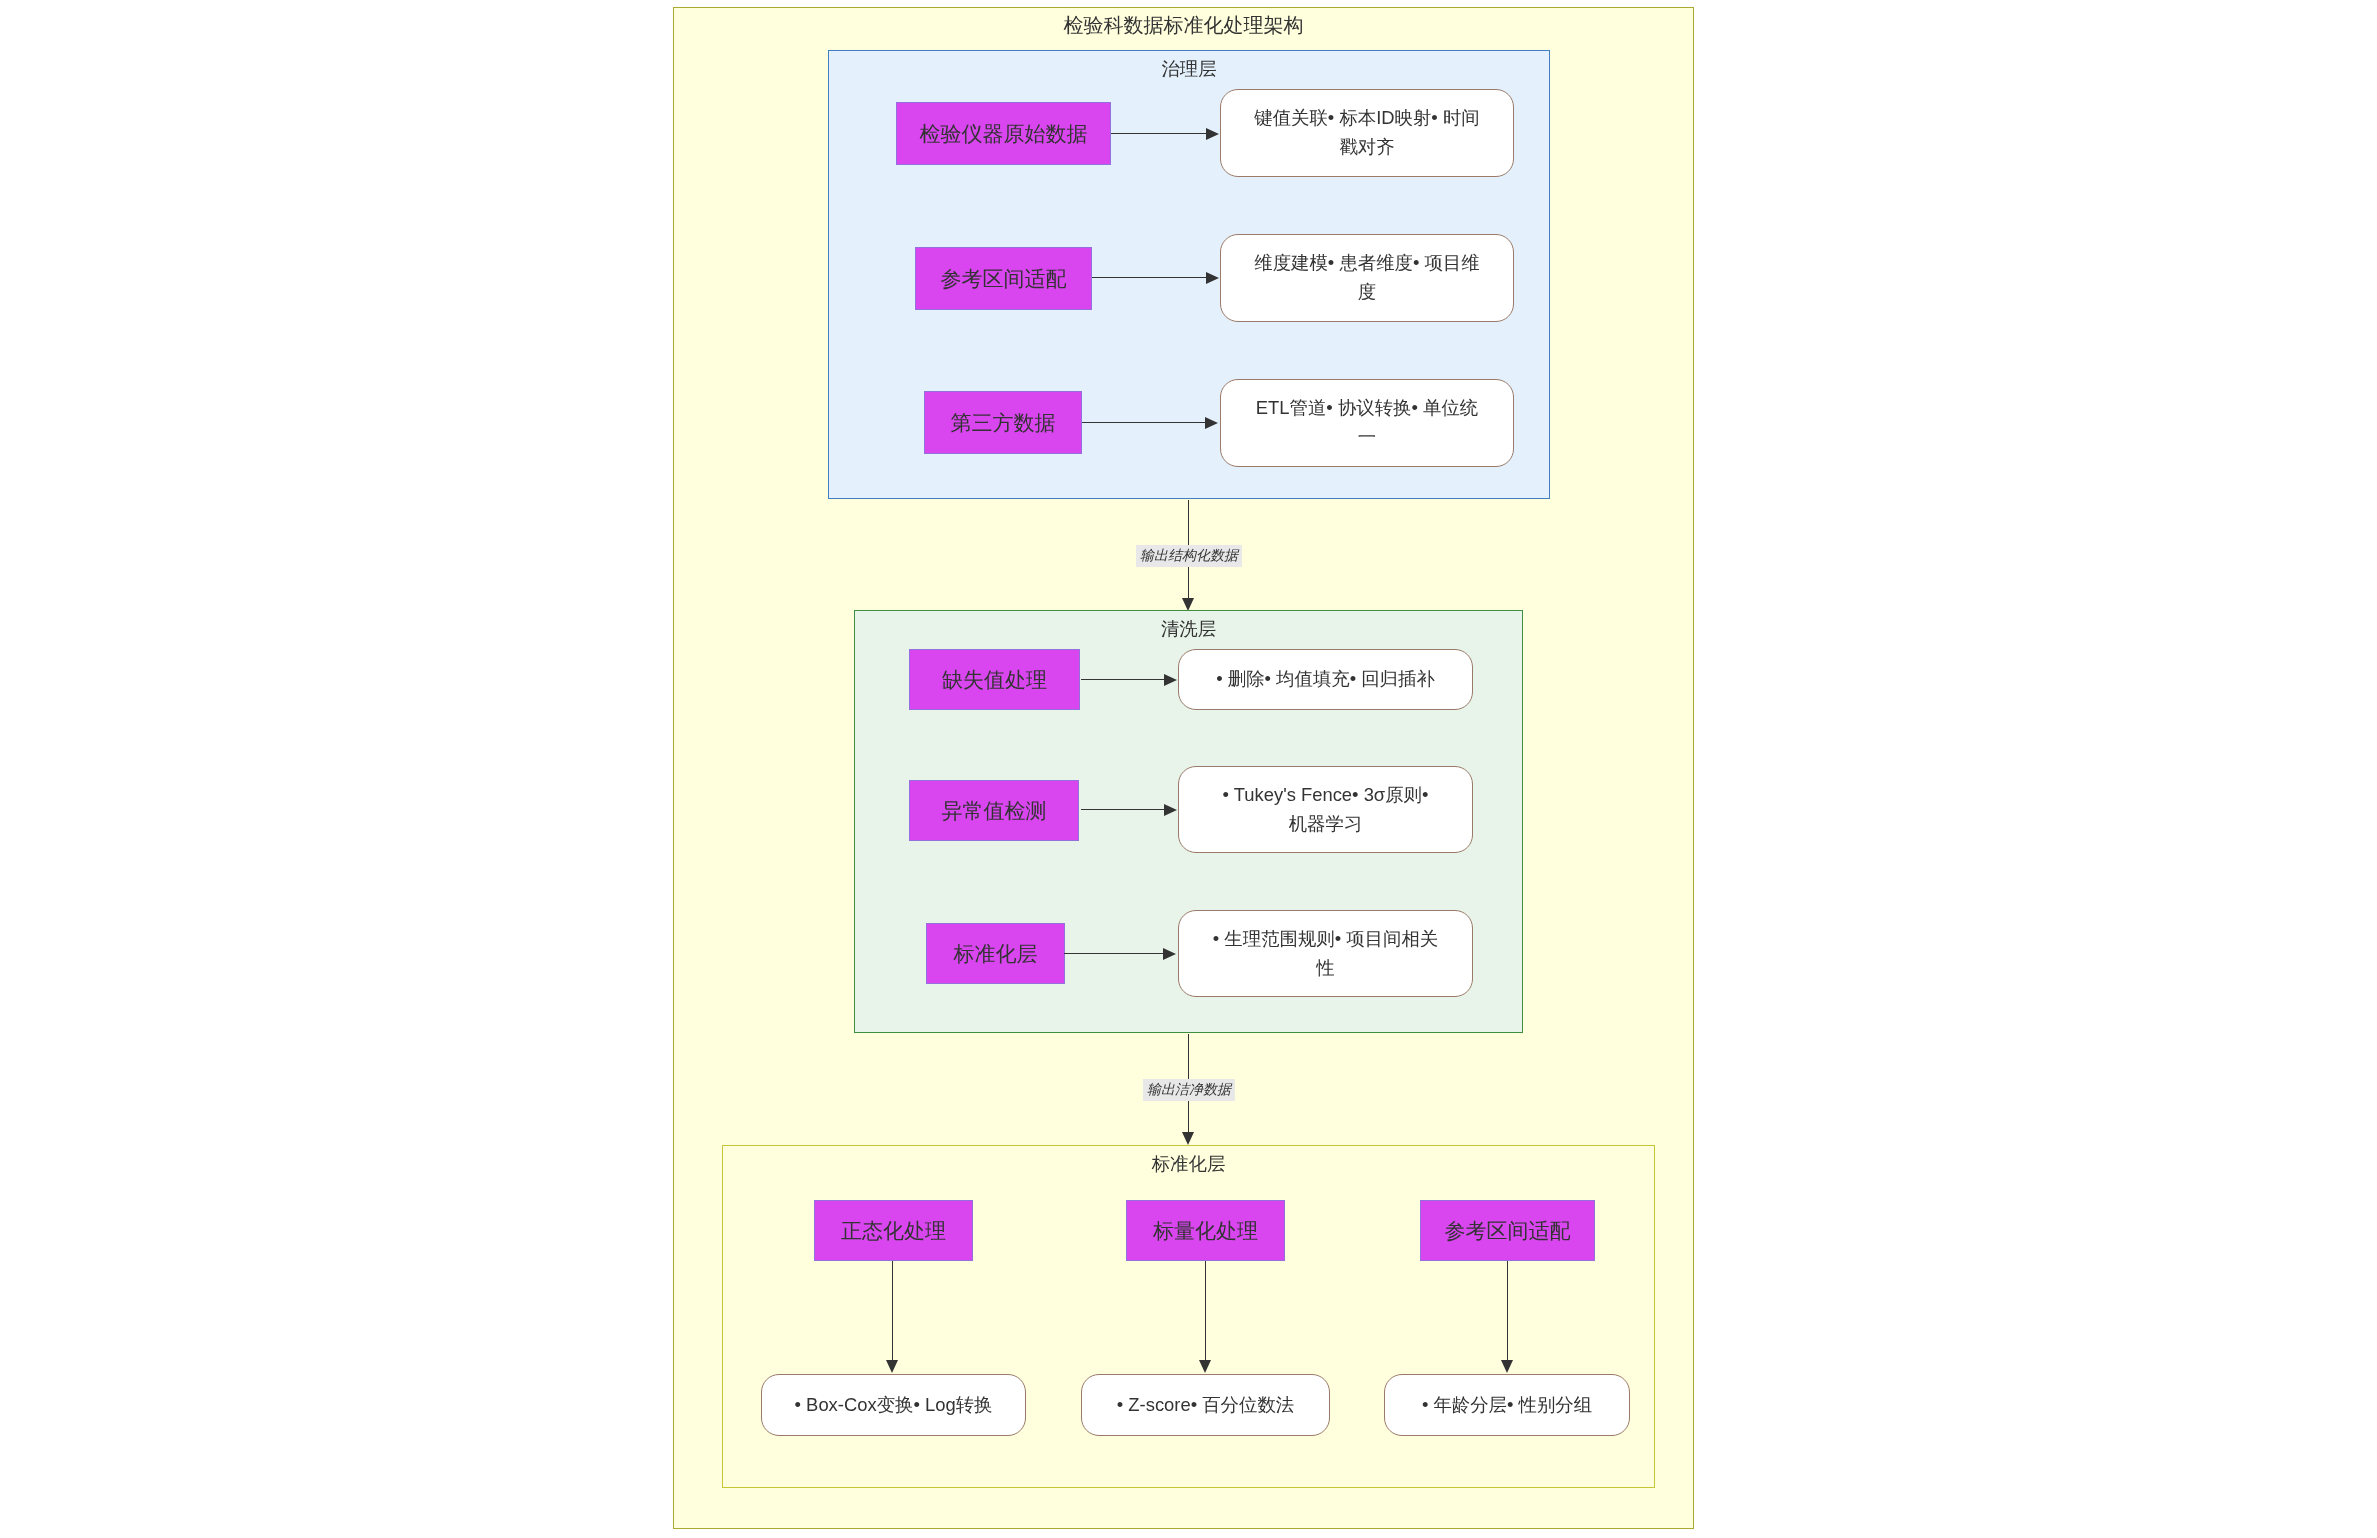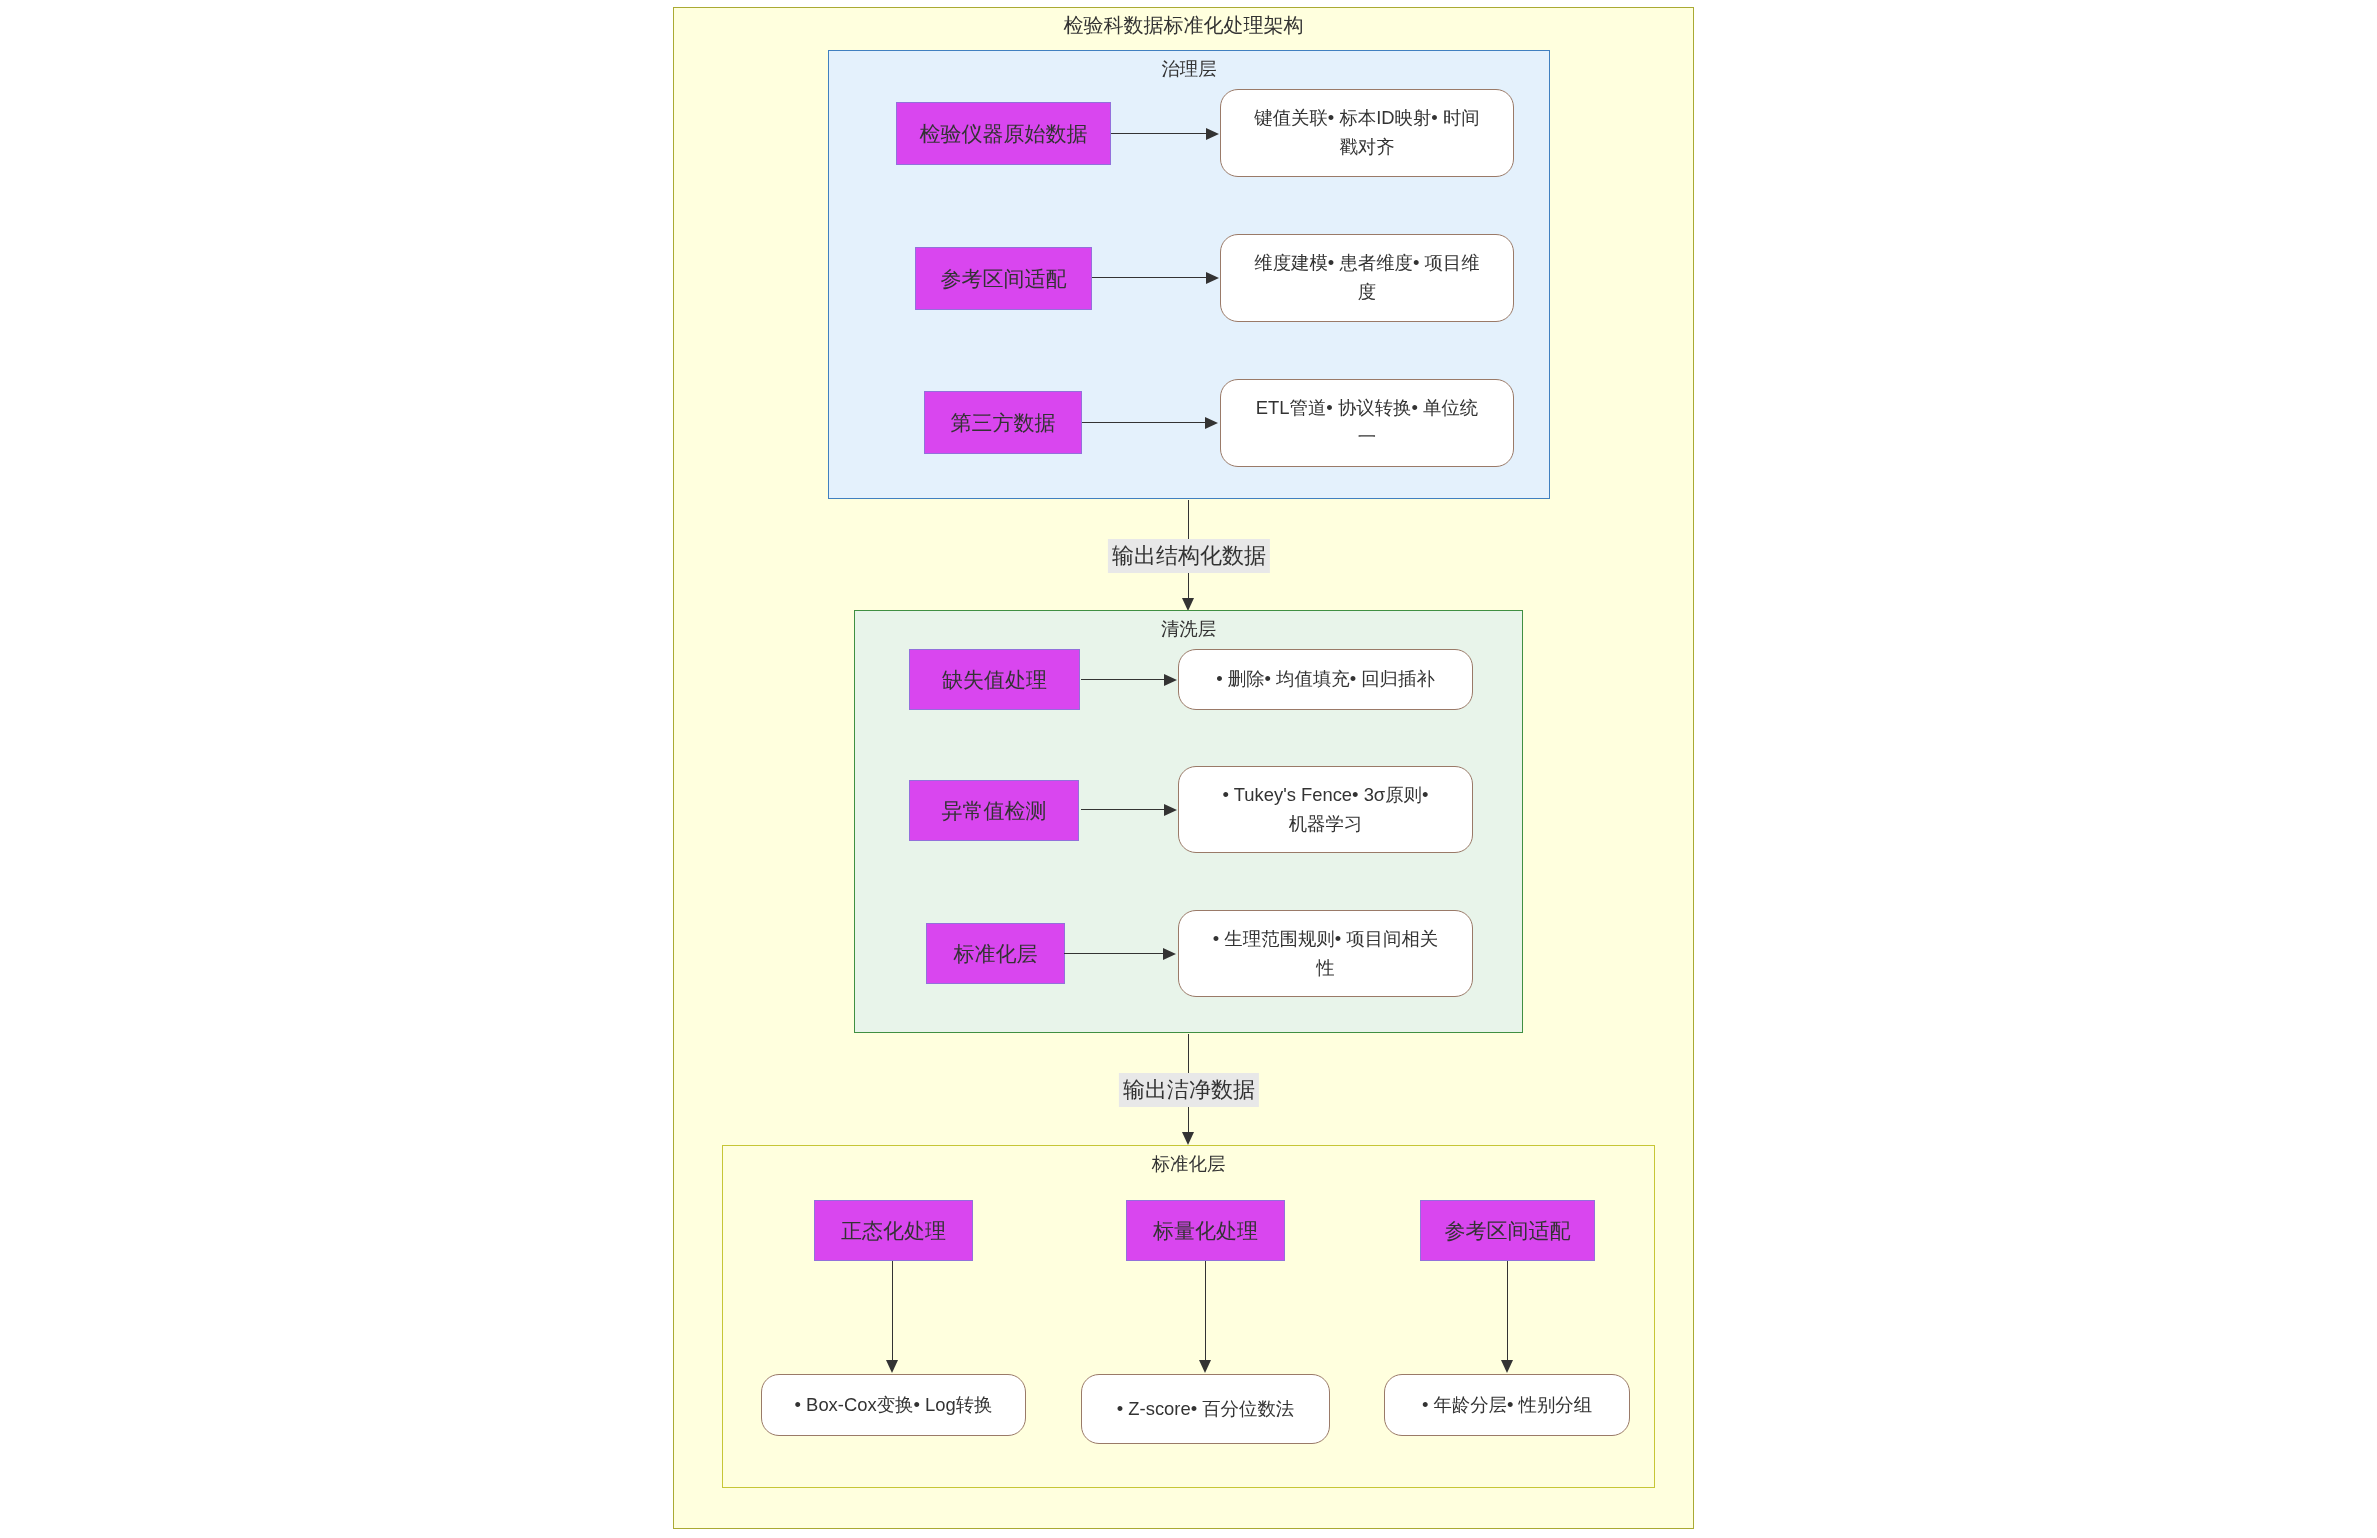--- a/index.html
+++ b/index.html
@@ -107,24 +107,25 @@
     left: -6.1px; bottom: -12.2px;
     width: 0; height: 0;
     border-top: 13px solid #333333;
     border-left: 6.8px solid transparent;
     border-right: 6.8px solid transparent;
   }
   .edge-label {
     position: absolute;
     transform: translate(-50%, -50%);
     background: #e8e8e8;
-    font-size: 22px;
+    font-size: 14px;
     padding: 2px 4.1px;
     white-space: nowrap;
     z-index: 2;
+    font-style: italic;
   }
 </style>
 </head>
 <body>
 
 <div class="canvas">
   <div class="outer-container">
     <div class="diagram-title">检验科数据标准化处理架构</div>
   </div>
 
@@ -165,20 +166,20 @@
   <div class="edge-label" style="left:1189px;top:1090px">输出洁净数据</div>
 
   <div class="layer layer-standardization">
     <div class="layer-label">标准化层</div>
   </div>
   <div class="purple-node" style="left:814px;top:1200px;width:159px;height:61px">正态化处理</div>
   <div class="purple-node" style="left:1126px;top:1200px;width:159px;height:61px">标量化处理</div>
   <div class="purple-node" style="left:1420px;top:1200px;width:175px;height:61px">参考区间适配</div>
 
   <div class="detail-box" style="left:761px;top:1374px;width:265px;height:62px;padding:0 13.6px">• Box-Cox变换• Log转换</div>
-  <div class="detail-box" style="left:1081px;top:1374px;width:249px;height:70px;padding:0 13.6px">• Z-score• 百分位数法</div>
+  <div class="detail-box" style="left:1081px;top:1374px;width:249px;height:62px;padding:0 13.6px">• Z-score• 百分位数法</div>
   <div class="detail-box" style="left:1384px;top:1374px;width:246px;height:62px;padding:0 13.6px">• 年龄分层• 性别分组</div>
 
   <div class="v-arrow" style="left:892px;top:1261px;height:100px"></div>
   <div class="v-arrow" style="left:1205px;top:1261px;height:100px"></div>
   <div class="v-arrow" style="left:1507px;top:1261px;height:100px"></div>
 </div>
 
 
 </body></html>

